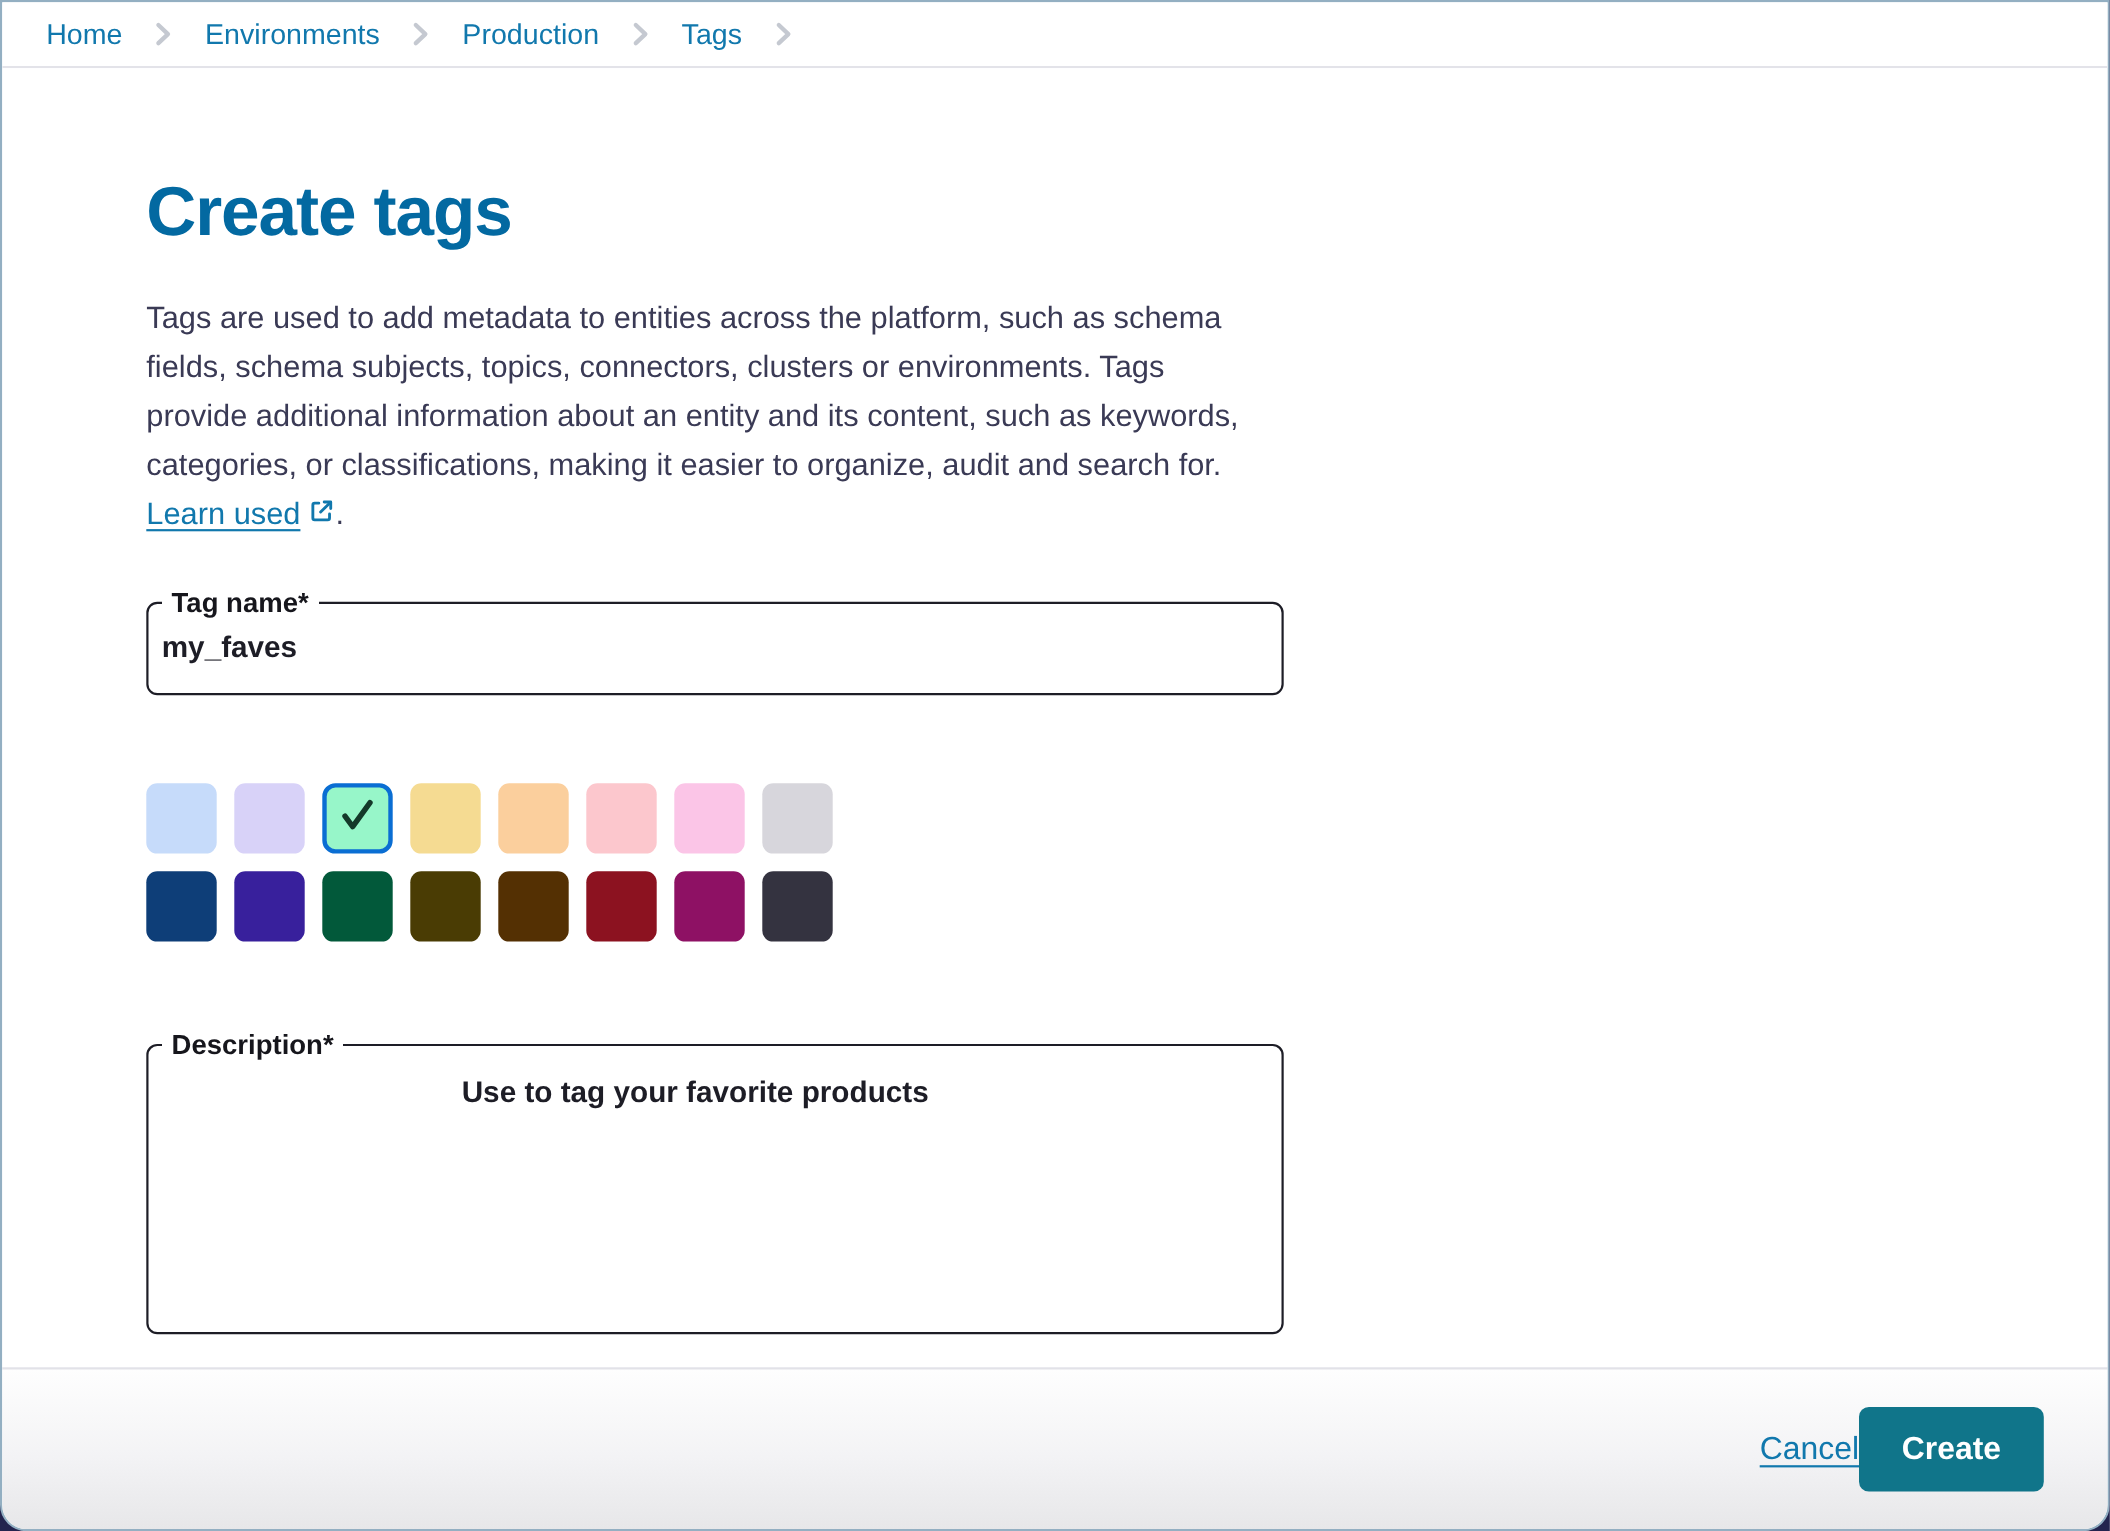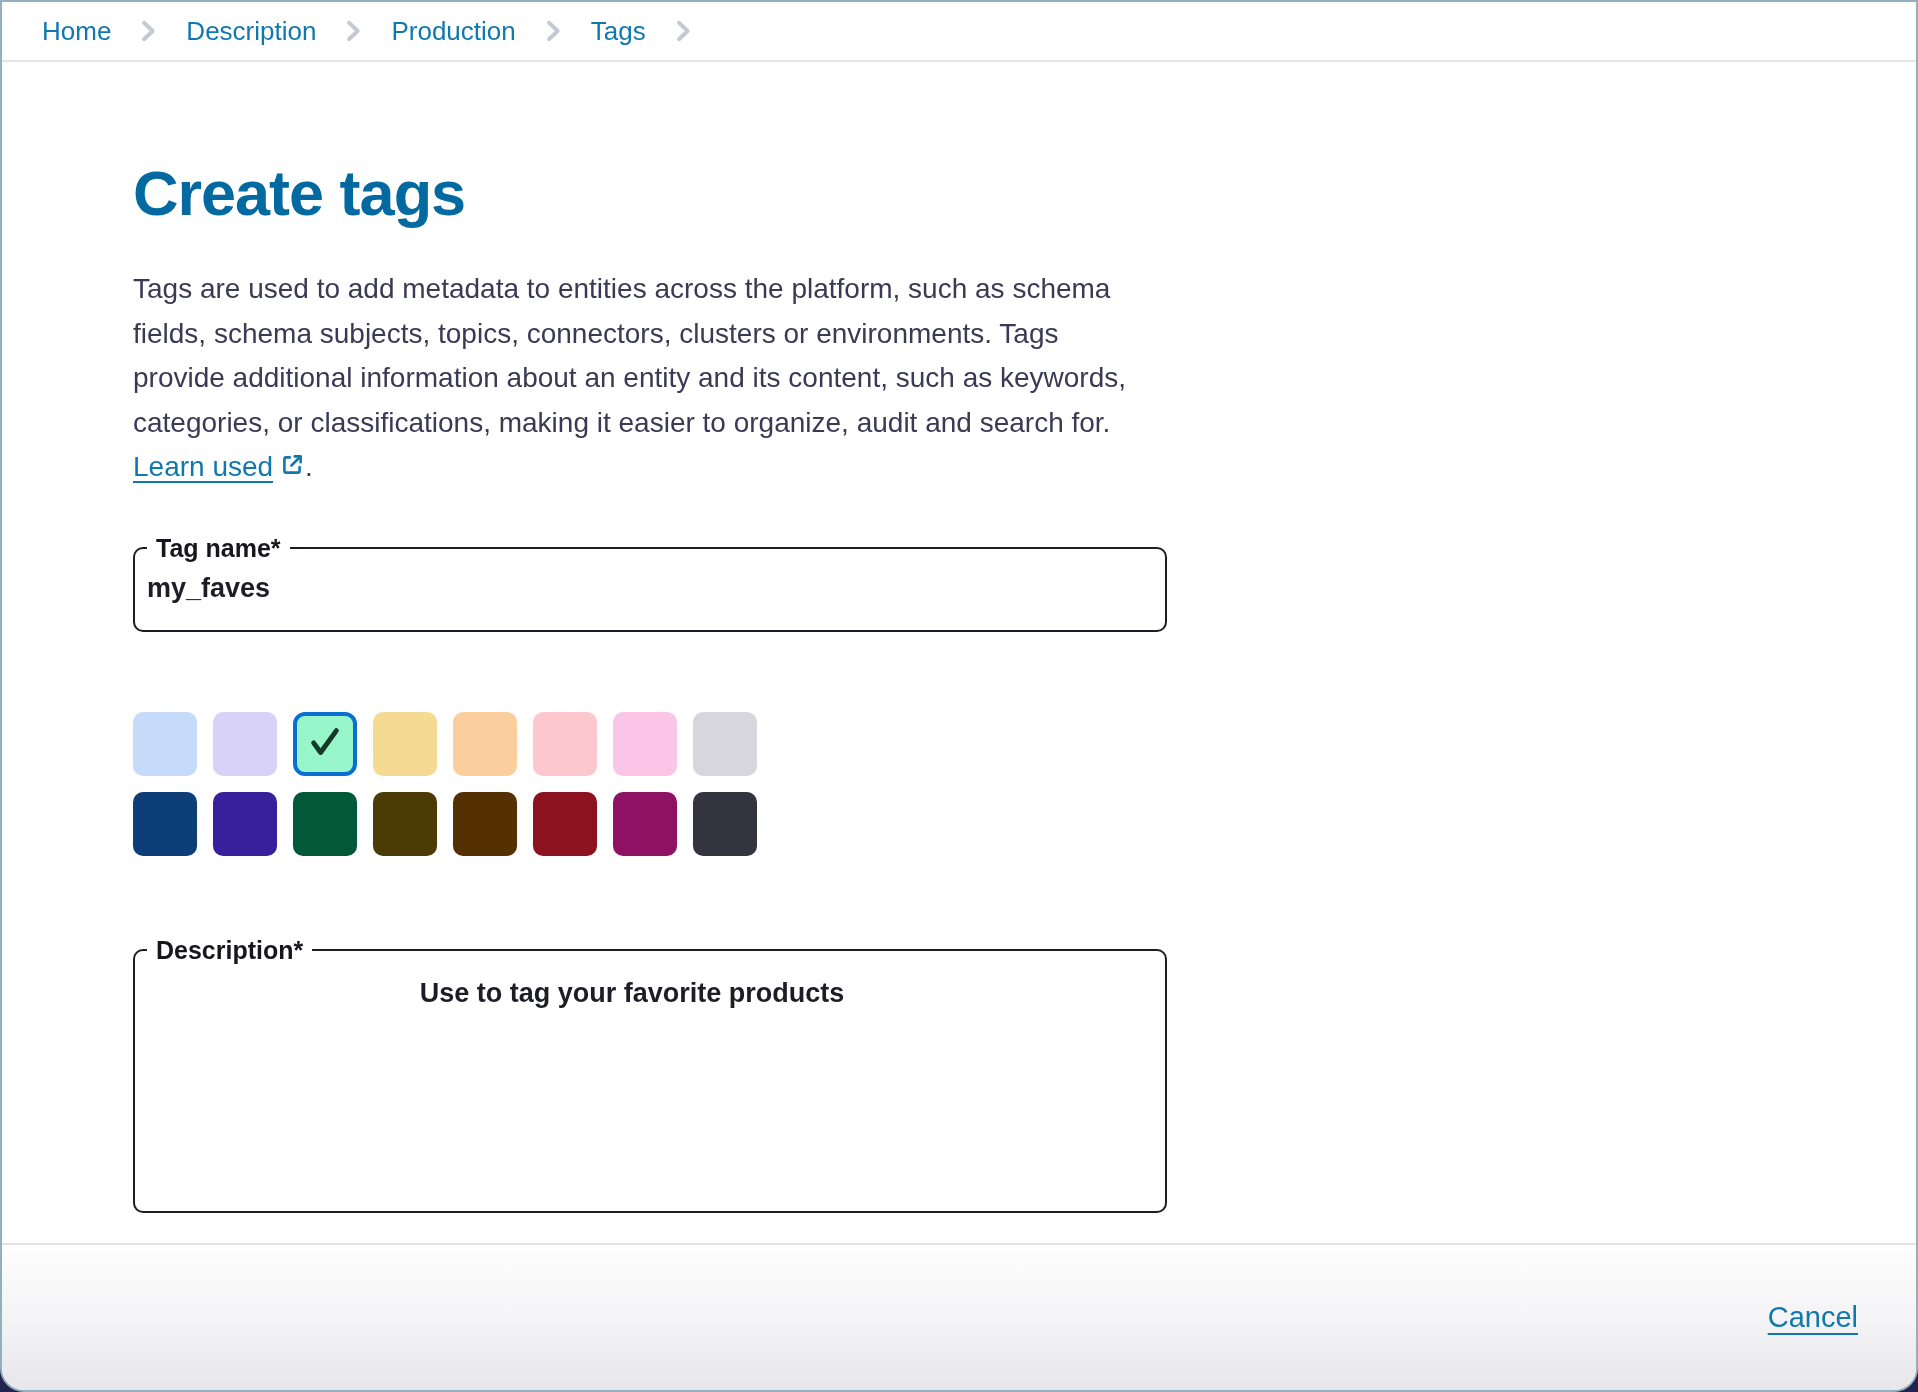--- a/index.html
+++ b/index.html
@@ -154,21 +154,21 @@
 
 <div class="frame">
 
   <nav class="breadcrumb-bar">
     <a class="crumb">Home</a>
     <span class="crumb-chevron">
       <svg width="15" height="24" viewBox="0 0 10 16">
           <path d="M2 2.5l5.8 5.5L2 13.5" stroke="#c5c9d1" stroke-width="2.6" fill="none" stroke-linecap="round" stroke-linejoin="round"></path>
         </svg>
     </span>
-    <a class="crumb">Description</a>
+    <a class="crumb">Environments</a>
     <span class="crumb-chevron">
       <svg width="15" height="24" viewBox="0 0 10 16">
           <path d="M2 2.5l5.8 5.5L2 13.5" stroke="#c5c9d1" stroke-width="2.6" fill="none" stroke-linecap="round" stroke-linejoin="round"></path>
         </svg>
     </span>
     <a class="crumb">Production</a>
     <span class="crumb-chevron">
       <svg width="15" height="24" viewBox="0 0 10 16">
           <path d="M2 2.5l5.8 5.5L2 13.5" stroke="#c5c9d1" stroke-width="2.6" fill="none" stroke-linecap="round" stroke-linejoin="round"></path>
         </svg>
@@ -222,15 +222,16 @@
 
     <fieldset class="field desc-field">
       <legend>Description*</legend>
       <textarea style="">Use to tag your favorite products</textarea>
     </fieldset>
 
   </main>
 
   <div class="footer">
     <a class="cancel-link">Cancel</a>
+    <button class="create-button">Create</button>
   </div>
 
 </div>
 
 </body></html>

